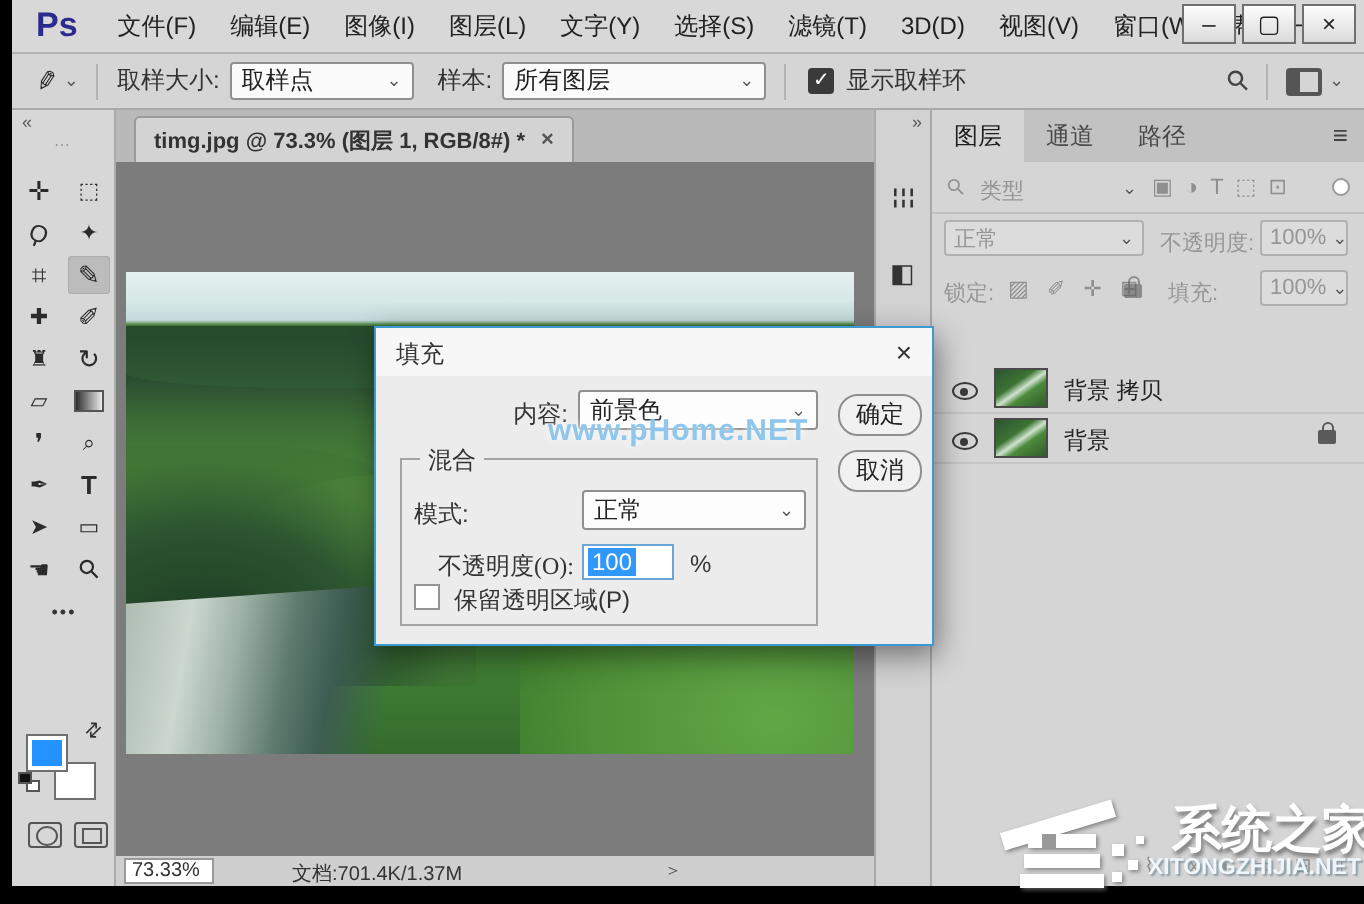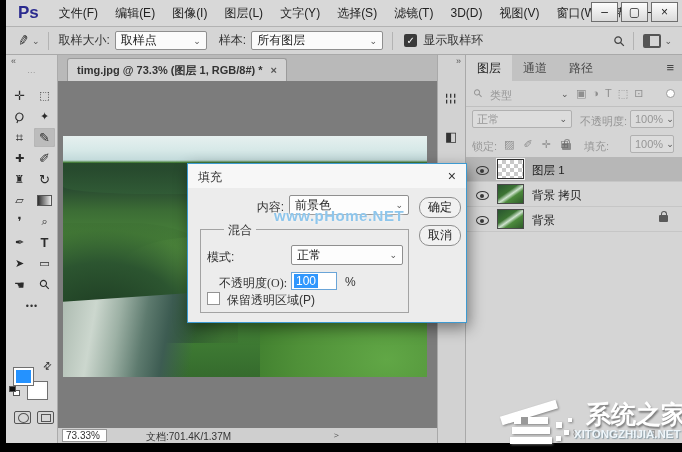--- a/index.html
+++ b/index.html
@@ -150,21 +150,21 @@
   .dlg-title-text { position:absolute; left:10px; top:5px; font-size:12px; color:#333; }
   .dlg-close { position:absolute; right:10px; top:4px; font-size:14px; color:#333; }
   .dlg-lbl { font-size:12px; color:#333; position:absolute; }
   .lbl-content { left:0; top:35px; width:96px; text-align:right; }
   .content-sel { position:absolute; left:101px; top:31px; width:120px; height:20px; background:#fdfdfd; }
   .dlg-btn { position:absolute; left:231px; width:42px; height:21px; border:1px solid #8f8f8f; border-radius:10px;
              background:#f1f1f1; font-size:12px; color:#222; text-align:center; line-height:19px; }
   .btn-ok { top:33px; }
   .btn-cancel { top:61px; }
   .group { position:absolute; left:12px; top:65px; width:209px; height:84px; border:1px solid #a3a3a3; }
-  .legend { position:absolute; left:23px; top:-8px; background:#ececec; padding:0 4px; font-size:12px; color:#333; }
+  .legend { position:absolute; left:9px; top:-8px; background:#ececec; padding:0 4px; font-size:12px; color:#333; }
   .lbl-mode { left:6px; top:19px; width:80px; text-align:left; }
   .mode-sel { position:absolute; left:90px; top:15px; width:112px; height:20px; background:#fdfdfd; }
   .lbl-opacity { left:4px; top:45px; width:82px; text-align:right;font-family:Liberation Serif, serif; }
   .op-input { position:absolute; left:90px; top:42px; width:46px; height:18px; background:#fff; border:1px solid #6aa5d8;
               font-size:12px; line-height:16px; padding-left:2px; }
   .op-val { background:var(--selection_blue,#3097fd); color:#fff; padding:0 2px; }
   .lbl-pct { left:144px; top:45px; }
   .dlg-cb { position:absolute; left:6px; top:62px; width:13px; height:13px; background:#fff; border:1px solid #949494; }
   .lbl-preserve { left:26px; top:62px; }
 
@@ -336,25 +336,20 @@
       <span class="lk-lbl">锁定:</span>
       <span class="lk-icons">▨ ✐ ✛ ⊞</span>
       <span class="lockicon lk-lock" style="opacity:.6;"></span>
       <span class="fill-lbl">填充:</span>
       <div class="gsel fill-sel">
         <span>100%</span>
         <span class="caret">⌄</span>
       </div>
     </div>
 
-    <div class="layer-row selected" style="top:102px;">
-      <span class="eye"></span>
-      <span class="thumb checker"></span>
-      <span class="lname">图层 1</span>
-    </div>
     <div class="layer-row" style="top:127px;">
       <span class="eye"></span>
       <span class="thumb tphoto"></span>
       <span class="lname">背景 拷贝</span>
     </div>
     <div class="layer-row" style="top:152px;">
       <span class="eye"></span>
       <span class="thumb tphoto"></span>
       <span class="lname">背景</span>
       <span class="lockicon row-lock"></span>

